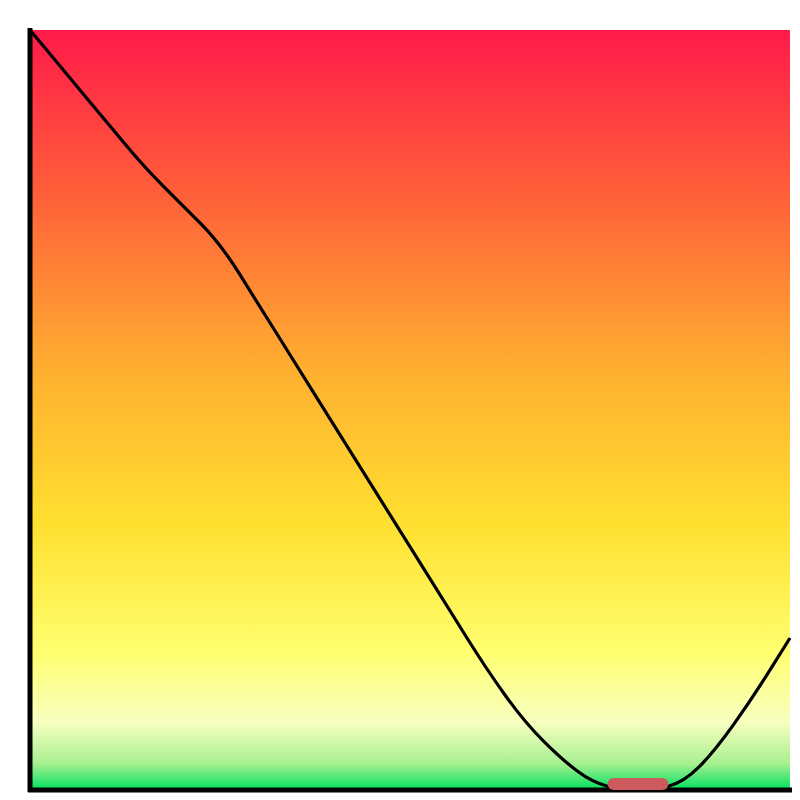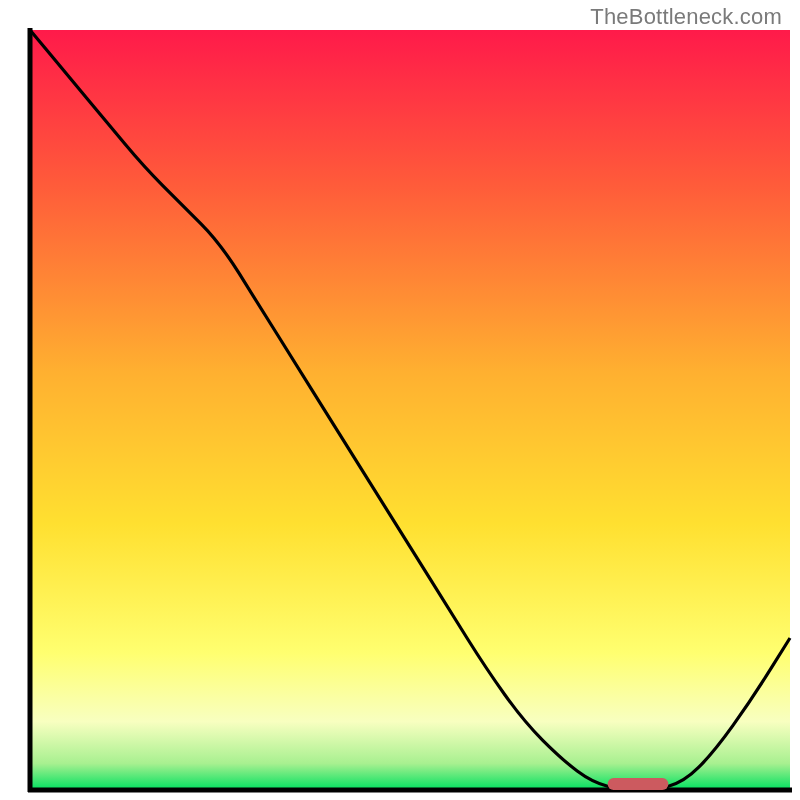--- a/index.html
+++ b/index.html
@@ -47,15 +47,14 @@
           <stop offset="100%" stop-color="#00e060"></stop>
         </linearGradient>
   </defs>
   <rect id="plot-bg" x="30" y="30" width="760" height="760" fill="url(#bg-grad)"></rect>
   <line id="axis-y" stroke="#000" stroke-width="5" x1="30" y1="28" x2="30" y2="792"></line>
   <line id="axis-x" stroke="#000" stroke-width="5" x1="28" y1="790" x2="792" y2="790"></line>
   <path id="curve" fill="none" stroke="#000" stroke-width="3.2" d="M 30 30 Q 30 30 49 52.80000000000002 Q 68 75.60000000000004 87 98.40000000000002 Q 106 121.2 125 144.00000000000003 Q 144 166.80000000000004 163 185.8 Q 182 204.79999999999998 201 223.8 Q 220 242.8 239 273.2 Q 258 303.59999999999997 277 334 Q 296 364.4 315 394.79999999999995 Q 334 425.2 353 455.6 Q 372 486 391 516.4 Q 410 546.8 429 577.2 Q 448.00000000000006 607.6 467 638 Q 486 668.4 505 695 Q 524 721.6 543 740.6 Q 562 759.6 577.2 771 Q 592.4 782.4 607.6 786.2 Q 622.8000000000001 790 638 790 Q 653.1999999999999 790 668.4 786.2 Q 683.6 782.4 698.8 767.2 Q 714 752 733 725.4 Q 752 698.8 771 668.4 T 790 638"></path>
   <rect id="marker" rx="6" ry="6" x="607.6" y="778" width="60.799999999999955" height="12" fill="#cc5a5f"></rect>
 </svg>
 
-<div class="watermark">TheBottleneck.com</div>
 
 </div>
 
 </body></html>

